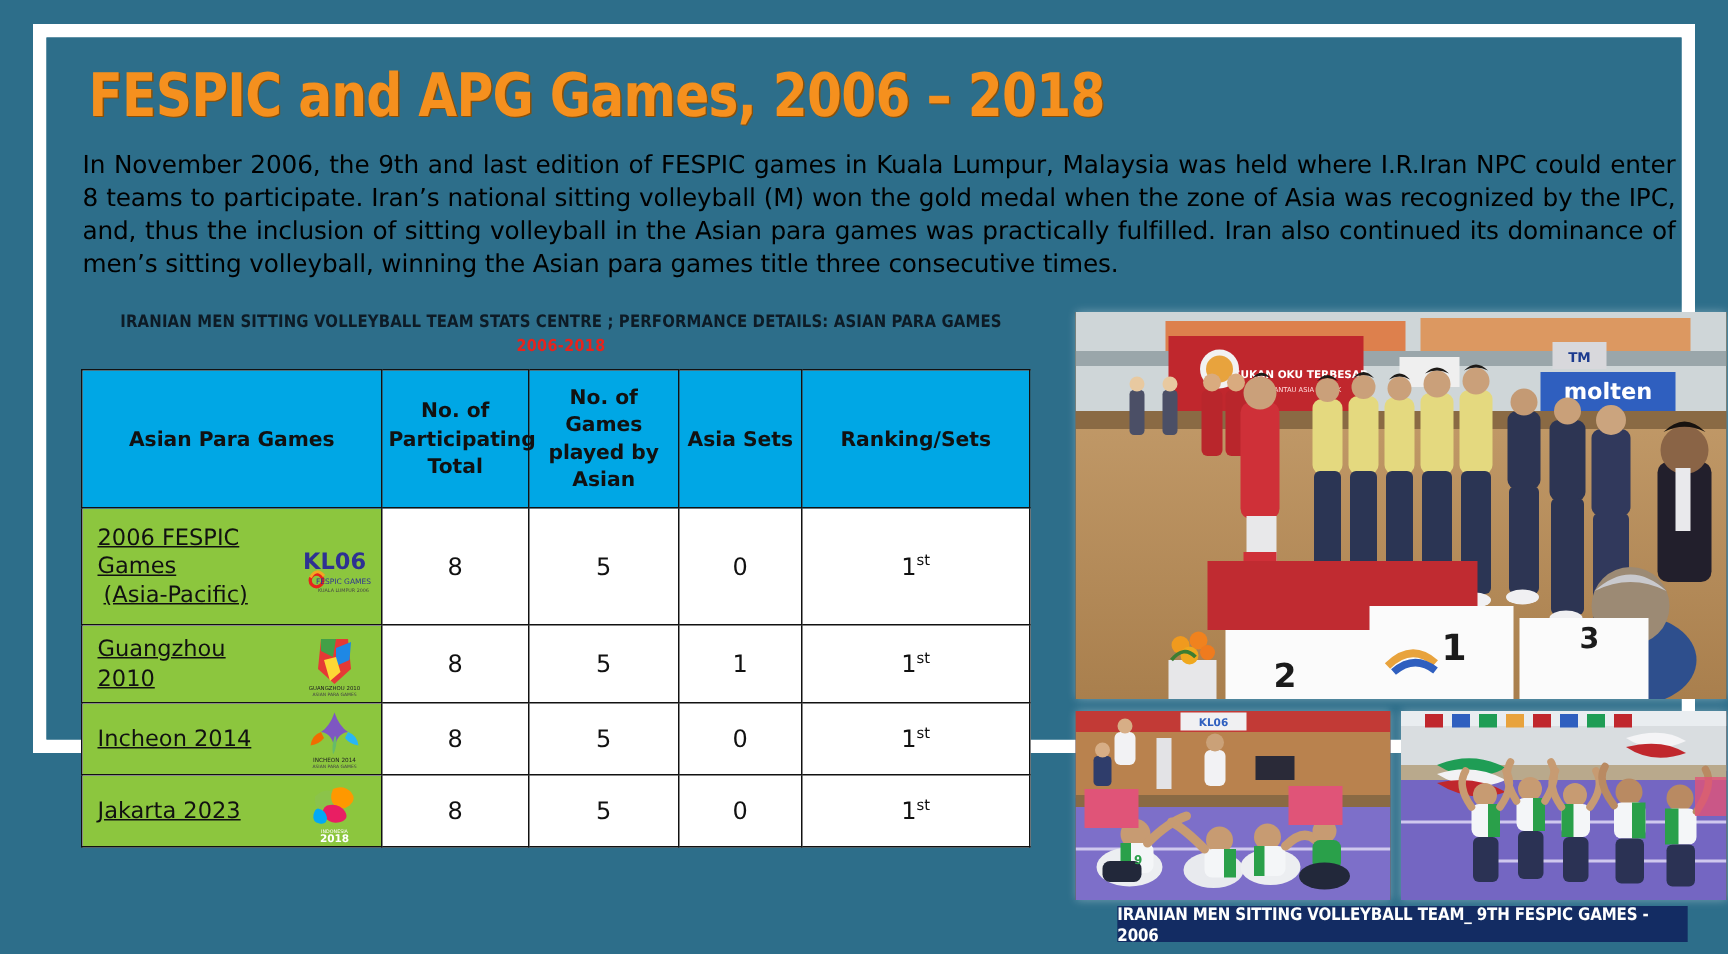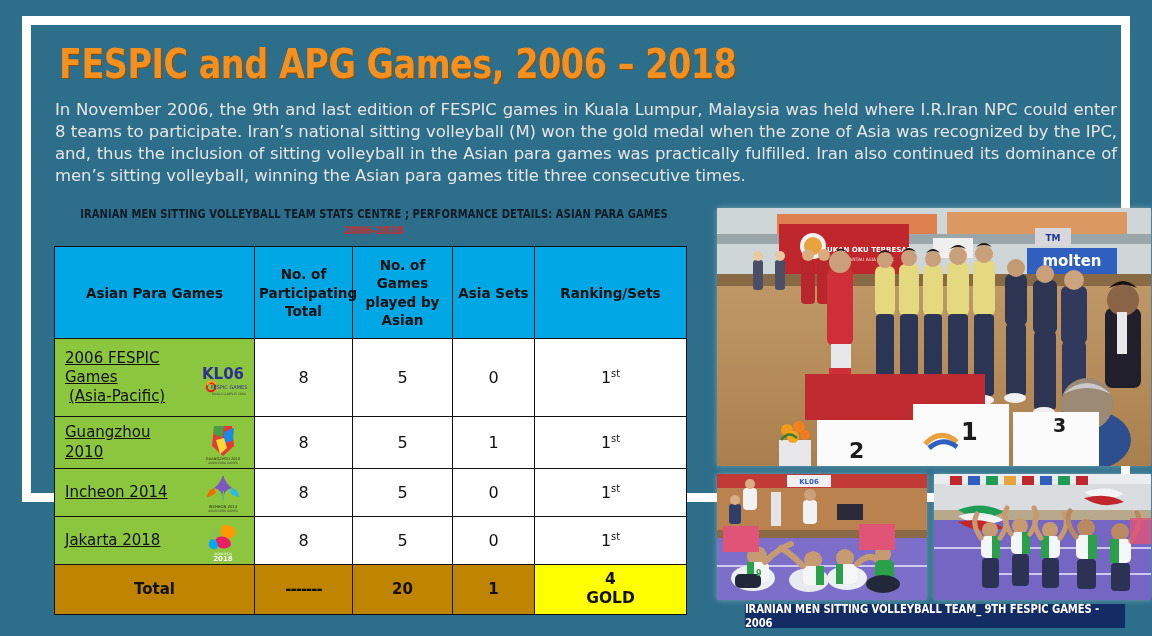--- a/index.html
+++ b/index.html
@@ -38,21 +38,21 @@
     white-space: nowrap;
     transform: scaleX(0.93);
     transform-origin: left center;
   }
 
   
   .intro {
     position: absolute;
     left: 24px; top: 74px;
     width: 1062px;
-    color: #e5e5e5;
+    color: #000000;
     font-size: 16.5px;
     line-height: 1.33;
     text-align: justify;
     font-family: "DejaVu Sans", sans-serif;
     letter-spacing: -0.1px;
   }
 
   
   .table-block {
     position: absolute;
@@ -275,46 +275,39 @@
           </td>
           <td class="num">8</td>
           <td class="num">5</td>
           <td class="num">0</td>
           <td class="num"><span>1</span><sup>st</sup></td>
         </tr>
 
         <tr>
           <td class="game-cell">
             <span class="game-label">
-              <span>Jakarta 2018</span>
+              <span>Jakarta 2023</span>
             </span>
             <span class="logo">
               <svg viewBox="0 0 50 46" width="50" height="46" aria-hidden="true">
                 <path d="M12 14 q6 -6 12 -3 q5 2 3 7 q-3 6 -10 5 q-6 -1 -5 -9 z" fill="#8bc34a"></path>
                 <path d="M24 9 q7 -3 12 2 q4 5 -1 9 q-5 4 -10 0 q-4 -4 -1 -11 z" fill="#ff9800"></path>
                 <path d="M20 20 q8 -2 12 4 q3 5 -3 7 q-7 2 -11 -4 q-2 -5 2 -7 z" fill="#e91e63"></path>
                 <path d="M14 22 q5 1 6 6 q0 5 -5 4 q-5 -1 -4 -6 q1 -4 3 -4 z" fill="#03a9f4"></path>
                 <text x="25" y="38" font-family="DejaVu Sans, sans-serif" font-size="3.2" fill="#fff" text-anchor="middle">INDONESIA</text>
                 <text x="25" y="44" font-family="DejaVu Sans, sans-serif" font-size="7" font-weight="700" fill="#fff" text-anchor="middle">2018</text>
               </svg>
             </span>
           </td>
           <td class="num">8</td>
           <td class="num">5</td>
           <td class="num">0</td>
           <td class="num"><span>1</span><sup>st</sup></td>
         </tr>
 
-        <tr class="total">
-          <td>Total</td>
-          <td class="dashes">-------</td>
-          <td>20</td>
-          <td>1</td>
-          <td class="gold"><span>4</span><br><span>GOLD</span></td>
-        </tr>
       </tbody>
     </table>
   </div>
 
   <div class="photos">
 
     <div class="photo photo-top">
       <svg viewBox="0 0 434 258" width="434" height="258" preserveAspectRatio="none" aria-hidden="true">
         <defs>
           <linearGradient id="floorG" x1="0" y1="0" x2="0" y2="1">

